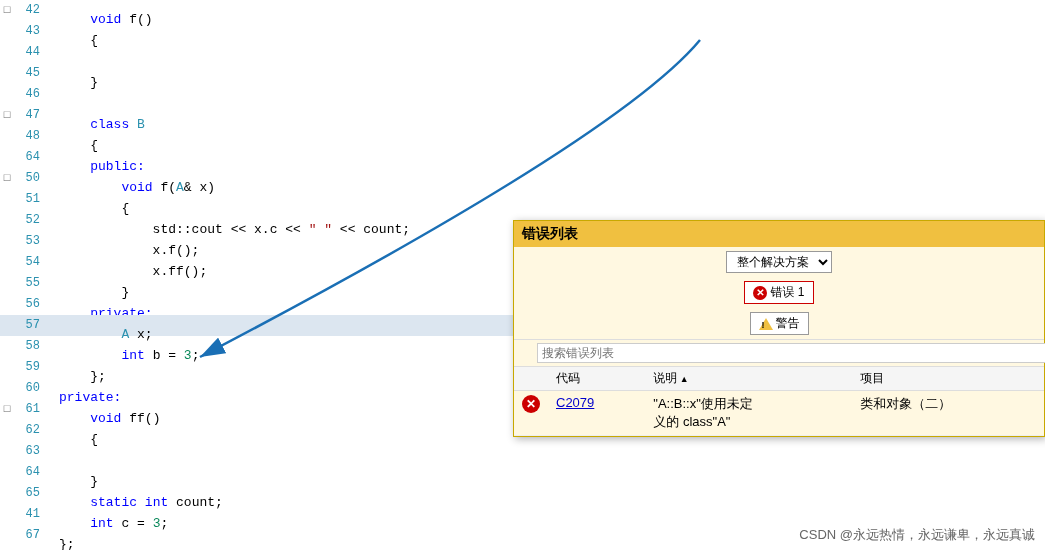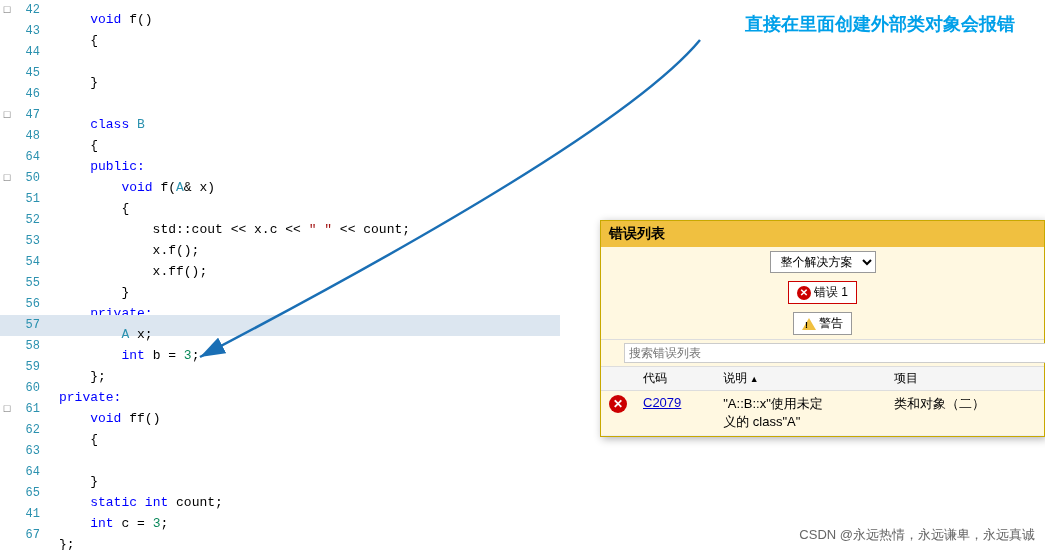--- a/index.html
+++ b/index.html
@@ -97,21 +97,21 @@
     .kw { color: #0000ff; font-weight: normal; }
     .type { color: #2b91af; }
     .str { color: #a31515; }
     .num { color: #09885a; }
 
     
     .error-panel {
       position: absolute;
       right: 0;
       top: 220px;
-      width: 445px;
+      width: 532px;
       background: #fff8e1;
       border: 1px solid #c8a800;
       box-shadow: 2px 2px 8px rgba(0,0,0,0.3);
       z-index: 10;
     }
 
     .error-panel-title {
       background: #f0c040;
       padding: 4px 8px;
       font-size: 14px;
@@ -553,21 +553,20 @@
           <div class="line-number">67</div>
         </div>
         <div class="line-content">
           };
         </div>
       </div>
 
     </div>
   </div>
 
-  <div class="cn-annotation">直接在里面创建外部类对象会报错</div>
 
   <svg class="arrow-svg" viewBox="0 0 1045 550" xmlns="http://www.w3.org/2000/svg">
 
     <defs>
       <marker id="arrowhead" markerWidth="10" markerHeight="7" refX="10" refY="3.5" orient="auto">
         <polygon points="0 0, 10 3.5, 0 7" fill="#1a6fb5"></polygon>
       </marker>
     </defs>
 
     <path d="M 700 40 C 650 100, 500 200, 200 357" stroke="#1a6fb5" stroke-width="2.5" fill="none" marker-end="url(#arrowhead)"></path>

